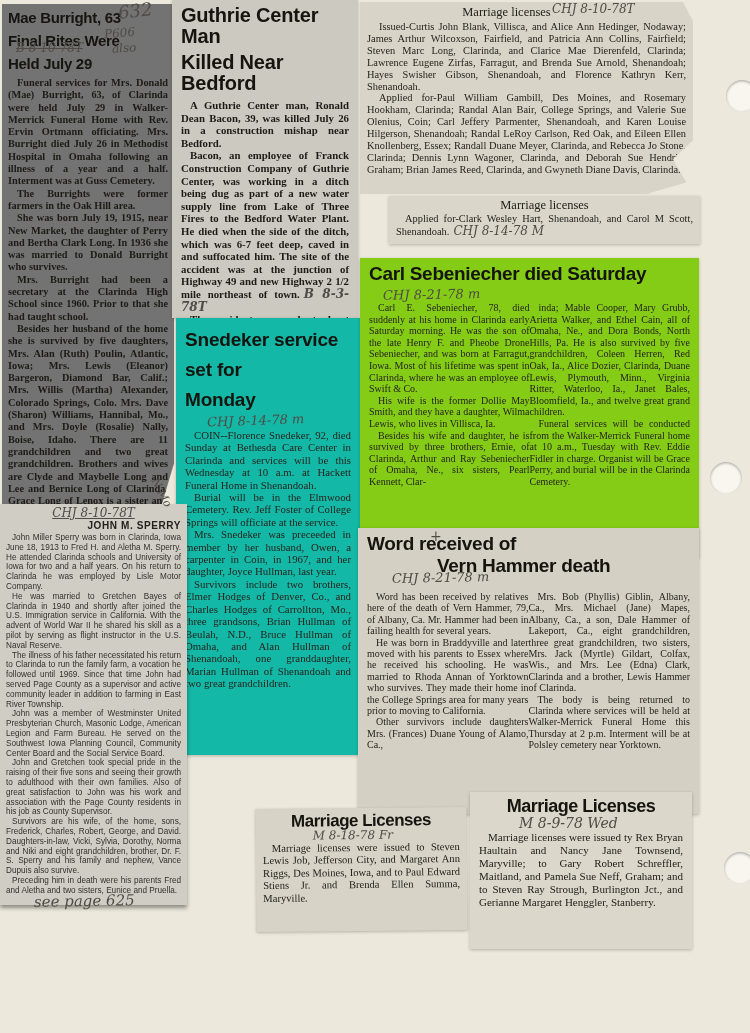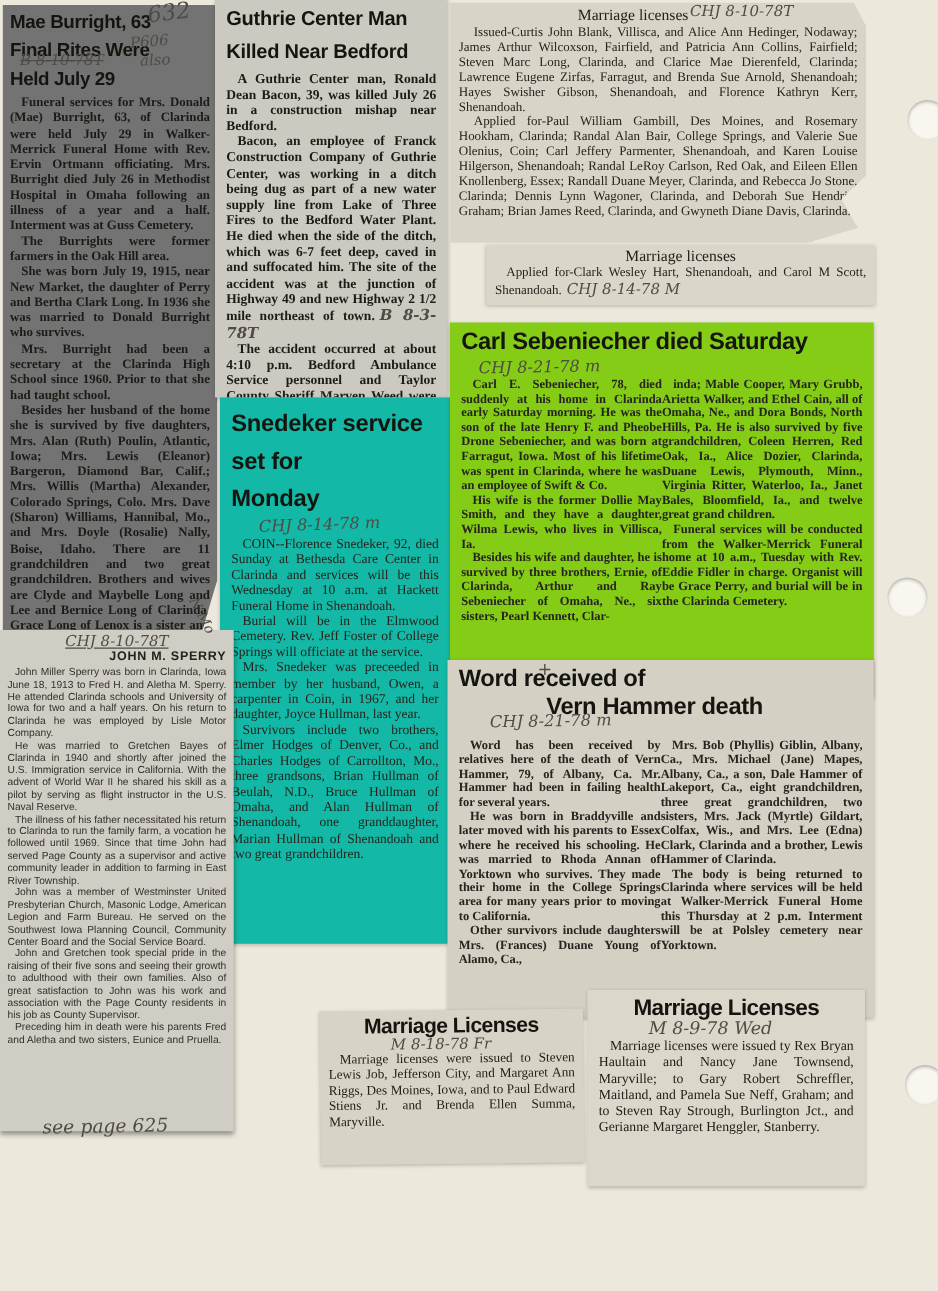--- a/index.html
+++ b/index.html
@@ -10,34 +10,34 @@
   }
   .clip{position:absolute;box-sizing:border-box;overflow:hidden;z-index:1;
         box-shadow:0 1px 3px rgba(60,55,40,.30);}
   .clip p{margin:0;text-align:justify;text-indent:9px;}
   .hl{font-family:"Liberation Sans", sans-serif;font-weight:700;color:#15140f;}
   .hw{font-family:"DejaVu Serif", serif;font-style:italic;color:#4f4c45;
       white-space:nowrap;z-index:6;}
   .hw-abs{position:absolute;}
   .hw-inline{font-family:"DejaVu Serif", serif;font-style:italic;color:#4f4c45;
       font-size:12px;padding-left:4px;}
-  .cols{display:flex;font-weight:bold;}
+  .cols{display:flex;}
   .cols>div{flex:1;}
   .hole{position:absolute;border-radius:50%;background:#f8f6ef;
         box-shadow:inset 0 1px 3px rgba(0,0,0,.35);z-index:8;}
 
   
   #burright{left:2px;top:4px;width:172px;height:528px;background:#737373;
     padding:4px 6px;clip-path:polygon(0 0,100% 0,100% 87%,90% 98%,78% 100%,0 100%);}
   #burright .hl{font-size:15px;line-height:19px;letter-spacing:-.3px;margin-bottom:4px;}
   #burright .body{font-size:10.3px;line-height:12.3px;font-weight:bold;color:#1d1b16;}
 
   
   #guthrie{left:172px;top:0;width:186px;height:318px;background:#ccc9c0;padding:5px 9px;}
-  #guthrie .hl{font-size:16px;line-height:21px;letter-spacing:-.2px;margin-bottom:5px;}
+  #guthrie .hl{font-size:20px;line-height:21px;letter-spacing:-.2px;margin-bottom:5px;}
   #guthrie .body{font-size:10.8px;line-height:12.6px;font-weight:bold;color:#1d1b16;}
 
   
   #snedeker{left:176px;top:318px;width:184px;height:437px;background:#14b8a6;padding:7px 9px;}
   #snedeker .hl{font-size:19px;line-height:30px;letter-spacing:-.2px;}
   #snedeker .hw{display:block;font-size:13px;margin:-3px 0 2px 22px;transform:rotate(-2deg);}
   #snedeker .body{font-size:10.8px;line-height:12.4px;color:#26241e;}
 
   
   #ml-top{left:360px;top:2px;width:333px;height:192px;background:#d8d4c8;padding:3px 7px;
@@ -193,20 +193,21 @@
 
 <div id="sperry" class="clip">
   <span class="hw">CHJ 8-10-78T</span>
   <div class="head">JOHN M. SPERRY</div>
   <div class="body">
     <p>John Miller Sperry was born in Clarinda, Iowa June 18, 1913 to Fred H. and Aletha M. Sperry. He attended Clarinda schools and University of Iowa for two and a half years. On his return to Clarinda he was employed by Lisle Motor Company.</p>
     <p>He was married to Gretchen Bayes of Clarinda in 1940 and shortly after joined the U.S. Immigration service in California. With the advent of World War II he shared his skill as a pilot by serving as flight instructor in the U.S. Naval Reserve.</p>
     <p>The illness of his father necessitated his return to Clarinda to run the family farm, a vocation he followed until 1969. Since that time John had served Page County as a supervisor and active community leader in addition to farming in East River Township.</p>
     <p>John was a member of Westminster United Presbyterian Church, Masonic Lodge, American Legion and Farm Bureau. He served on the Southwest Iowa Planning Council, Community Center Board and the Social Service Board.</p>
     <p>John and Gretchen took special pride in the raising of their five sons and seeing their growth to adulthood with their own families. Also of great satisfaction to John was his work and association with the Page County residents in his job as County Supervisor.</p>
+    <p>Survivors are his wife, of the home, sons, Frederick, Charles, Robert, George, and David. Daughters-in-law, Vicki, Sylvia, Dorothy, Norma and Niki and eight grandchildren, brother, Dr. F. S. Sperry and his family and nephew, Vance Dupuis also survive.</p>
     <p>Preceding him in death were his parents Fred and Aletha and two sisters, Eunice and Pruella.</p>
   </div>
 </div>
 
 <div id="ml-fr" class="clip">
   <div class="head">Marriage Licenses</div>
   <span class="hw">M 8-18-78 Fr</span>
   <div class="body">
     <p>Marriage licenses were issued to Steven Lewis Job, Jefferson City, and Margaret Ann Riggs, Des Moines, Iowa, and to Paul Edward Stiens Jr. and Brenda Ellen Summa, Maryville.</p>
   </div>

